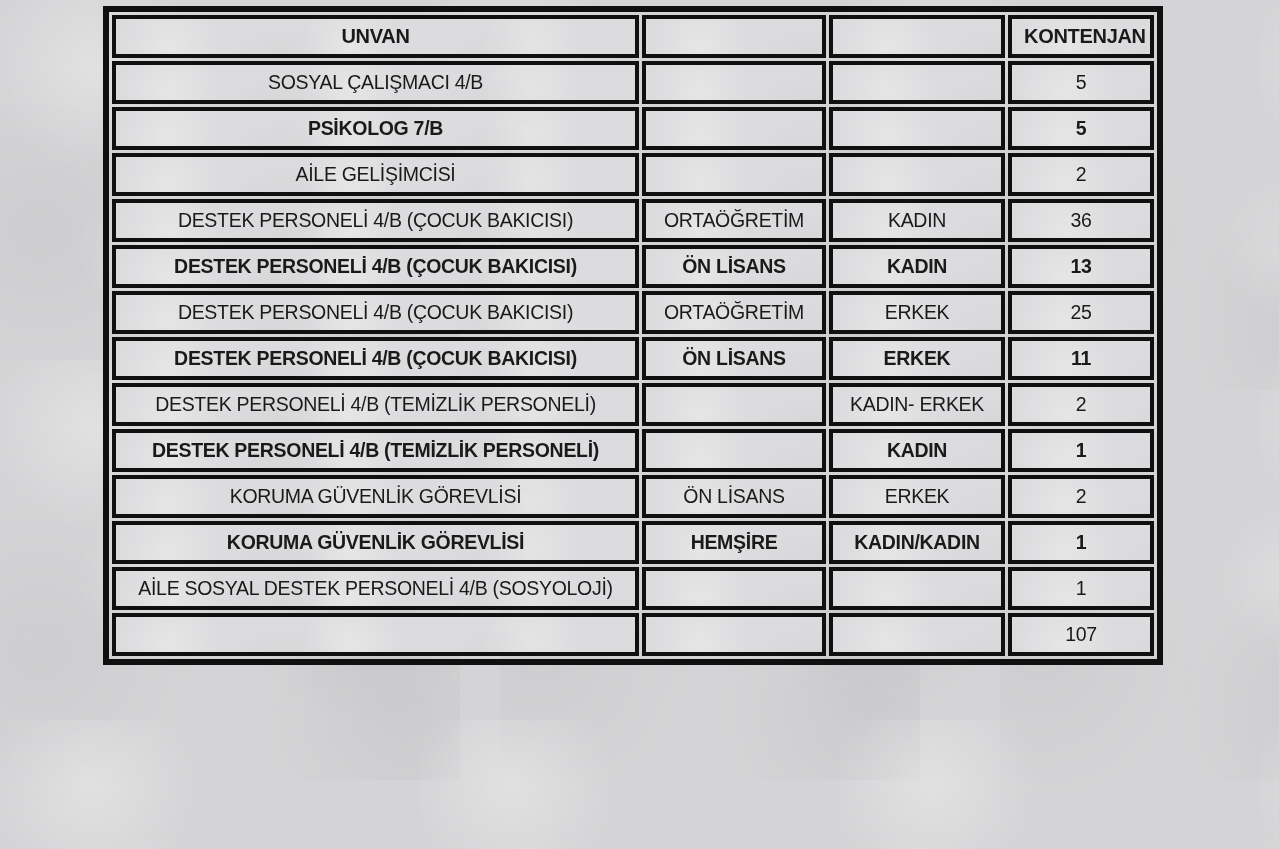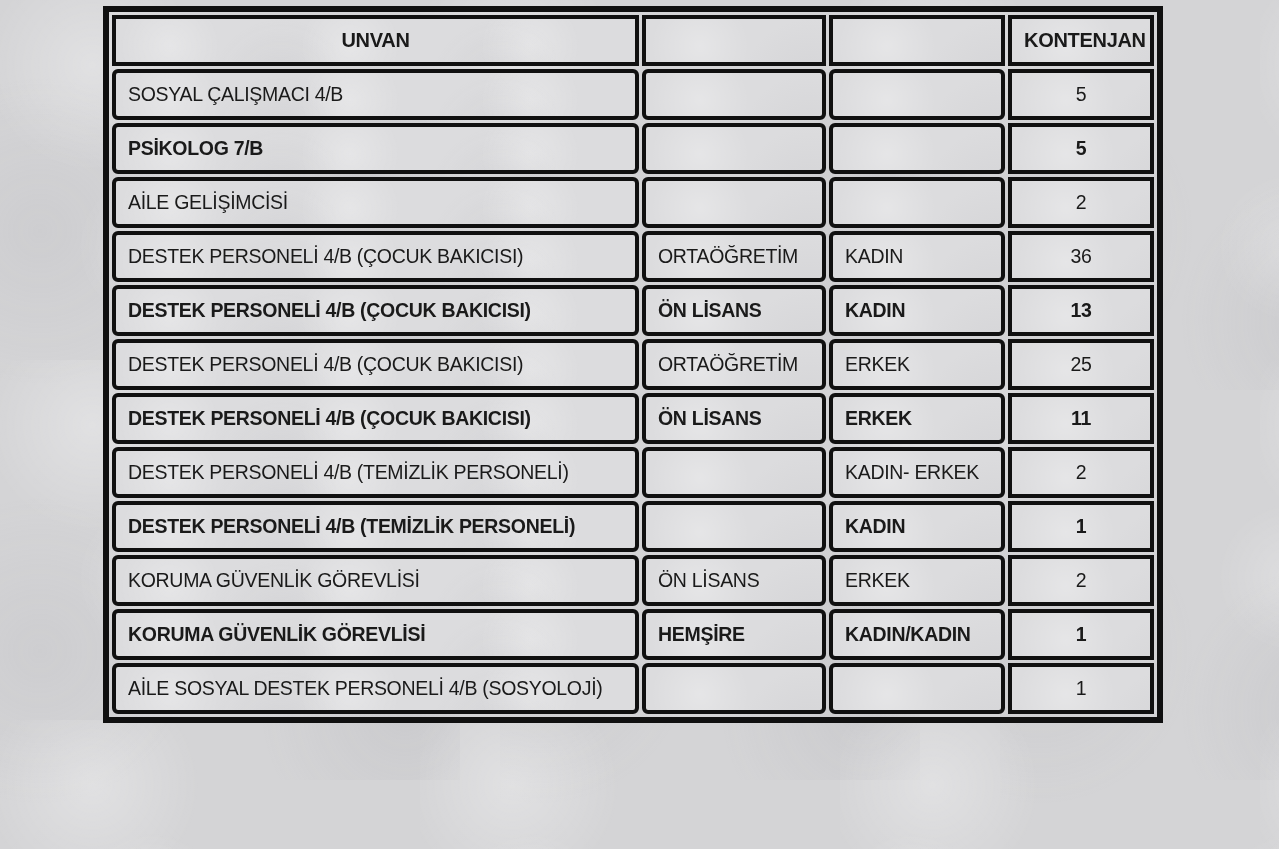--- a/index.html
+++ b/index.html
@@ -37,34 +37,34 @@
     table-layout: fixed;
     width: 1060px;
   }
   th, td {
     border: 4px solid var(--border-color);
     background-color: var(--bg-cell);
     background-image:
       radial-gradient(circle at 30% 30%, rgba(255,255,255,0.28) 0%, rgba(255,255,255,0) 35%),
       radial-gradient(circle at 75% 65%, rgba(150,150,156,0.12) 0%, rgba(150,150,156,0) 40%);
     background-size: 180px 90px, 220px 110px;
-    height: 51px;
+    height: 43px;
     padding: 0 12px;
     font-size: 19.5px;
     letter-spacing: -0.3px;
     vertical-align: middle;
     white-space: nowrap;
     overflow: hidden;
   }
   th {
     font-weight: bold;
     text-align: center;
     font-size: 20px;
   }
-  td.col-unvan, td.col-egitim, td.col-cinsiyet { text-align: left; border-radius: 6px; }
+  td.col-unvan, td.col-egitim, td.col-cinsiyet { text-align: center; }
   td.col-kontenjan { text-align: center; padding: 0 4px; }
   tr.bold td { font-weight: bold; }
 </style>
 </head>
 <body>
 
 <table class="quota">
   <colgroup>
     <col style="width:527px">
     <col style="width:184px">
@@ -145,14 +145,20 @@
         <td class="col-egitim">HEMŞİRE</td>
         <td class="col-cinsiyet">KADIN/KADIN</td>
         <td class="col-kontenjan">1</td>
       </tr>
       <tr>
         <td class="col-unvan">AİLE SOSYAL DESTEK PERSONELİ 4/B (SOSYOLOJİ)</td>
         <td class="col-egitim"></td>
         <td class="col-cinsiyet"></td>
         <td class="col-kontenjan">1</td>
       </tr>
+      <tr>
+        <td class="col-unvan"></td>
+        <td class="col-egitim"></td>
+        <td class="col-cinsiyet"></td>
+        <td class="col-kontenjan">107</td>
+      </tr>
     </tbody>
 </table>
 
 </body></html>

